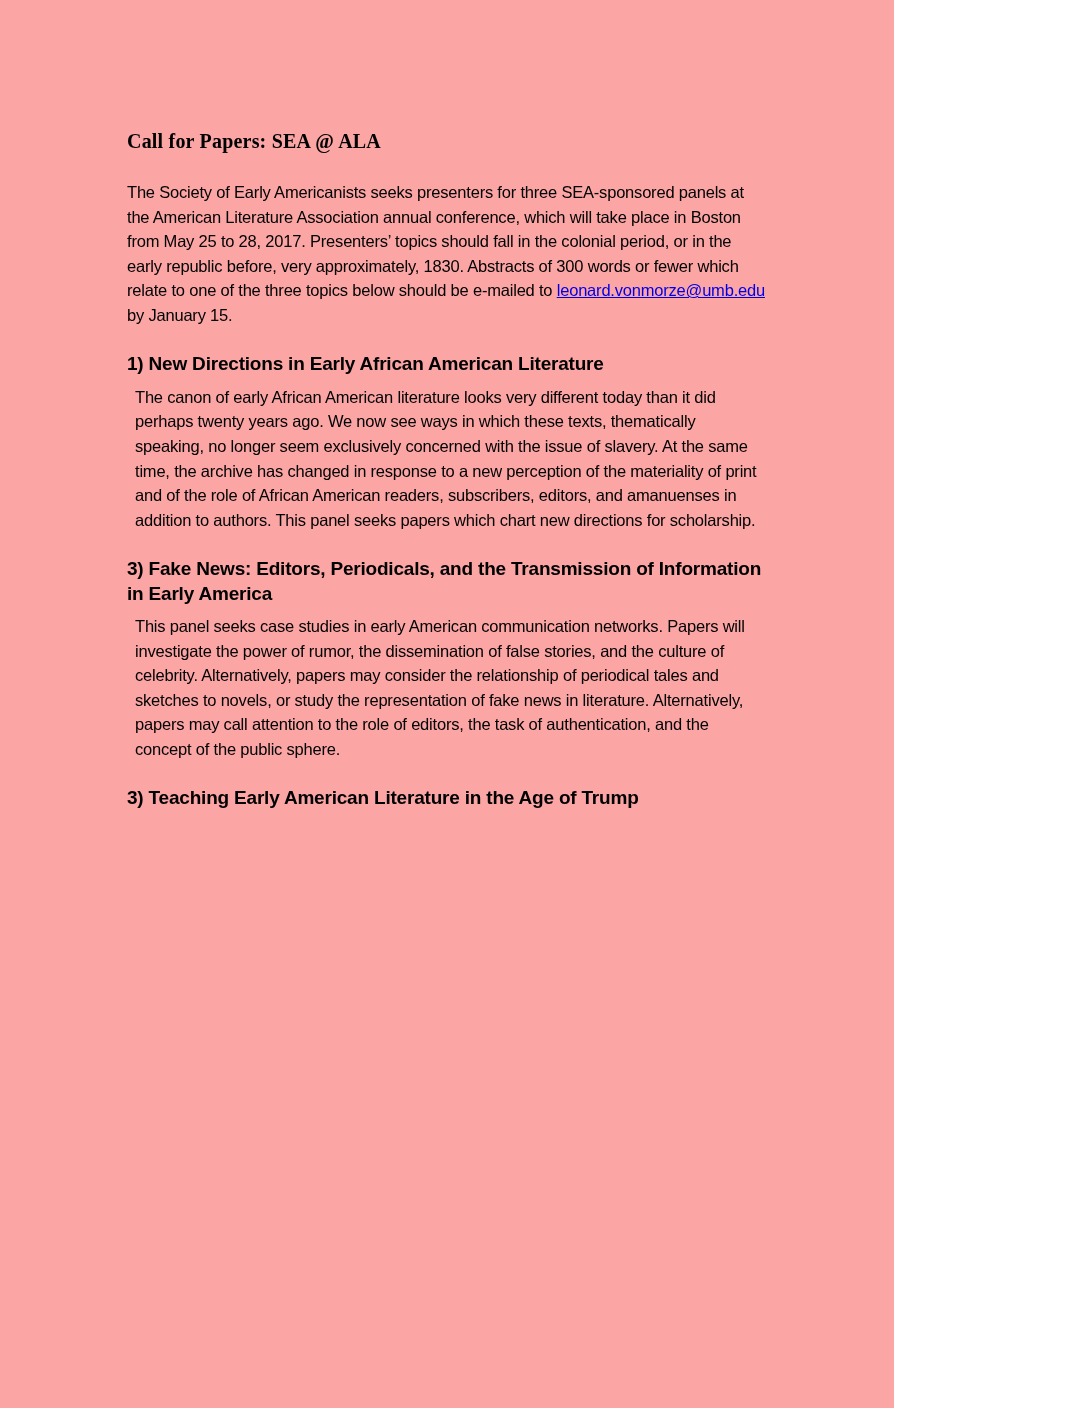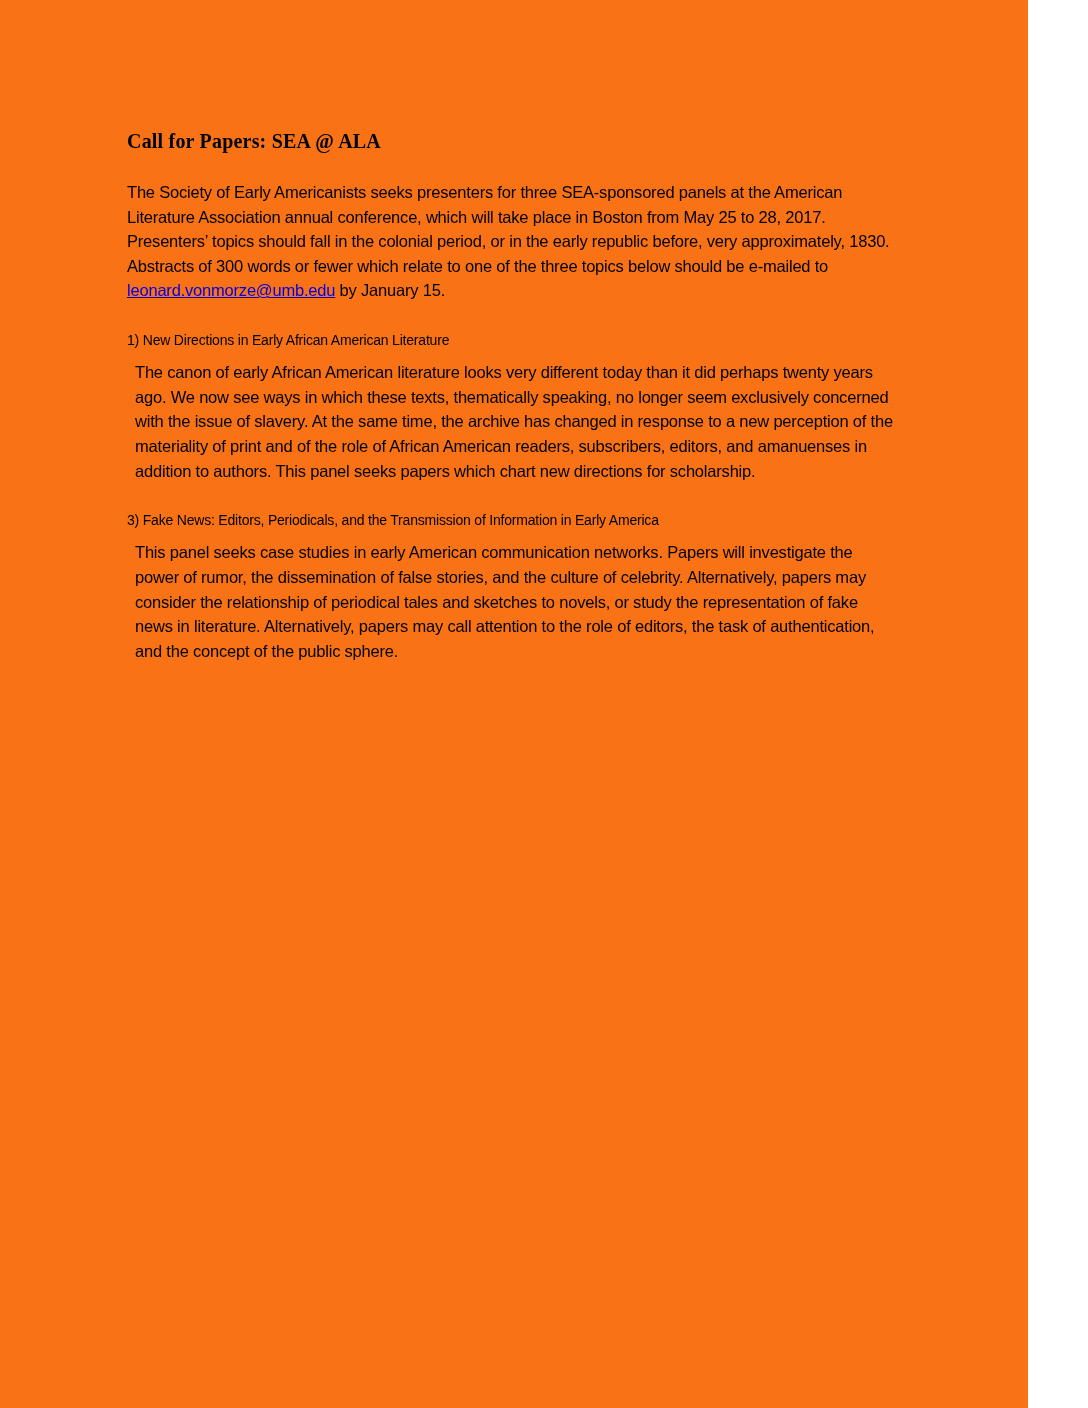--- a/index.html
+++ b/index.html
@@ -11,23 +11,23 @@
     width: 1088px;
     height: 1408px;
     position: relative;
     font-family: "Liberation Sans", "DejaVu Sans", sans-serif;
     color: #000000;
   }
   .page {
     position: absolute;
     top: 0;
     left: 0;
-    width: 1028px;
+    width: 894px;
     height: 1408px;
-    background: #f97316;
+    background: #fca5a5;
     box-sizing: border-box;
     padding: 128px 125px 0 127px;
   }
   .doc-title {
     font-family: "Liberation Serif", "DejaVu Serif", serif;
     font-weight: bold;
     font-size: 20px;
     line-height: 26px;
     margin: 0 0 26px 0;
     letter-spacing: 0.2px;
@@ -36,24 +36,24 @@
     font-size: 16.5px;
     line-height: 24.6px;
     letter-spacing: -0.2px;
     margin: 0 0 24.6px 0;
     max-width: 833px;
   }
   .section {
     margin: 0 0 24.6px 0;
   }
   .section-heading {
-    font-size: 14px;
+    font-size: 19px;
     line-height: 24.6px;
     letter-spacing: -0.2px;
-    font-weight: normal;
+    font-weight: bold;
     margin: 0;
     max-width: 833px;
   }
   .section-body {
     font-size: 16.5px;
     line-height: 24.6px;
     letter-spacing: -0.2px;
     margin: 8px;
     max-width: 833px;
   }
@@ -74,15 +74,16 @@
     <h2 class="section-heading">1) New Directions in Early African American Literature</h2>
     <p class="section-body">The canon of early African American literature looks very different today than it did perhaps twenty years ago. We now see ways in which these texts, thematically speaking, no longer seem exclusively concerned with the issue of slavery. At the same time, the archive has changed in response to a new perception of the materiality of print and of the role of African American readers, subscribers, editors, and amanuenses in addition to authors. This panel seeks papers which chart new directions for scholarship.</p>
   </div>
 
   <div class="section">
     <h2 class="section-heading">3) Fake News: Editors, Periodicals, and the Transmission of Information in Early America</h2>
     <p class="section-body">This panel seeks case studies in early American communication networks. Papers will investigate the power of rumor, the dissemination of false stories, and the culture of celebrity. Alternatively, papers may consider the relationship of periodical tales and sketches to novels, or study the representation of fake news in literature. Alternatively, papers may call attention to the role of editors, the task of authentication, and the concept of the public sphere.</p>
   </div>
 
   <div class="section">
+    <h2 class="section-heading">3) Teaching Early American Literature in the Age of Trump</h2>
   </div>
 
 </div>
 
 </body></html>

